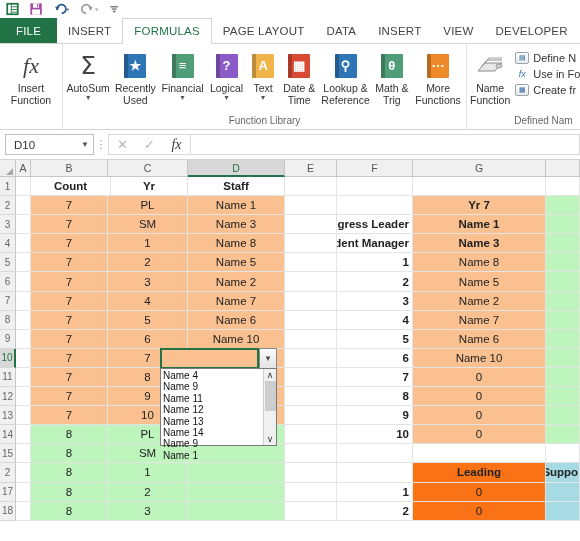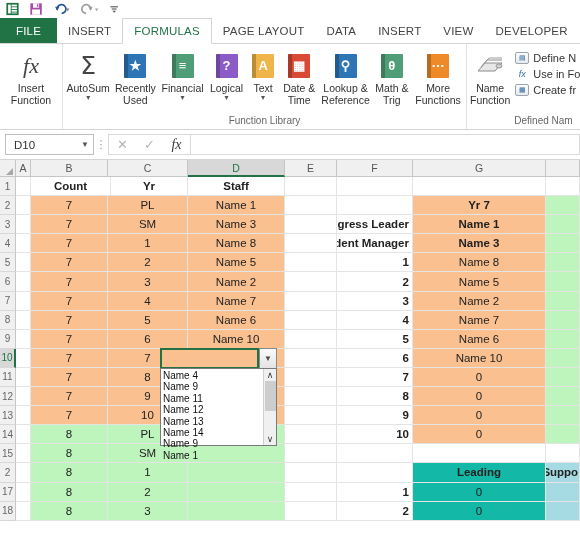--- a/index.html
+++ b/index.html
@@ -179,21 +179,21 @@
     font-size: 11.5px; color: #222;
     padding: 0 3px;
     overflow: hidden; white-space: nowrap;
   }
   .c-center { justify-content: center; }
   .c-right { justify-content: flex-end; }
   .bold { font-weight: bold; }
 
   .fill-orange { background: #fac090; }
   .fill-green  { background: #bdf5bd; }
-  .fill-purple { background: #14b8a6; }
+  .fill-purple { background: #f97316; }
   .fill-blue   { background: #a6dbe3; }
 
   
   .selcell {
     position: absolute;
     border: 2px solid #217346;
     background: #fac090;
     z-index: 6;
   }
   .selcell-arrow {

